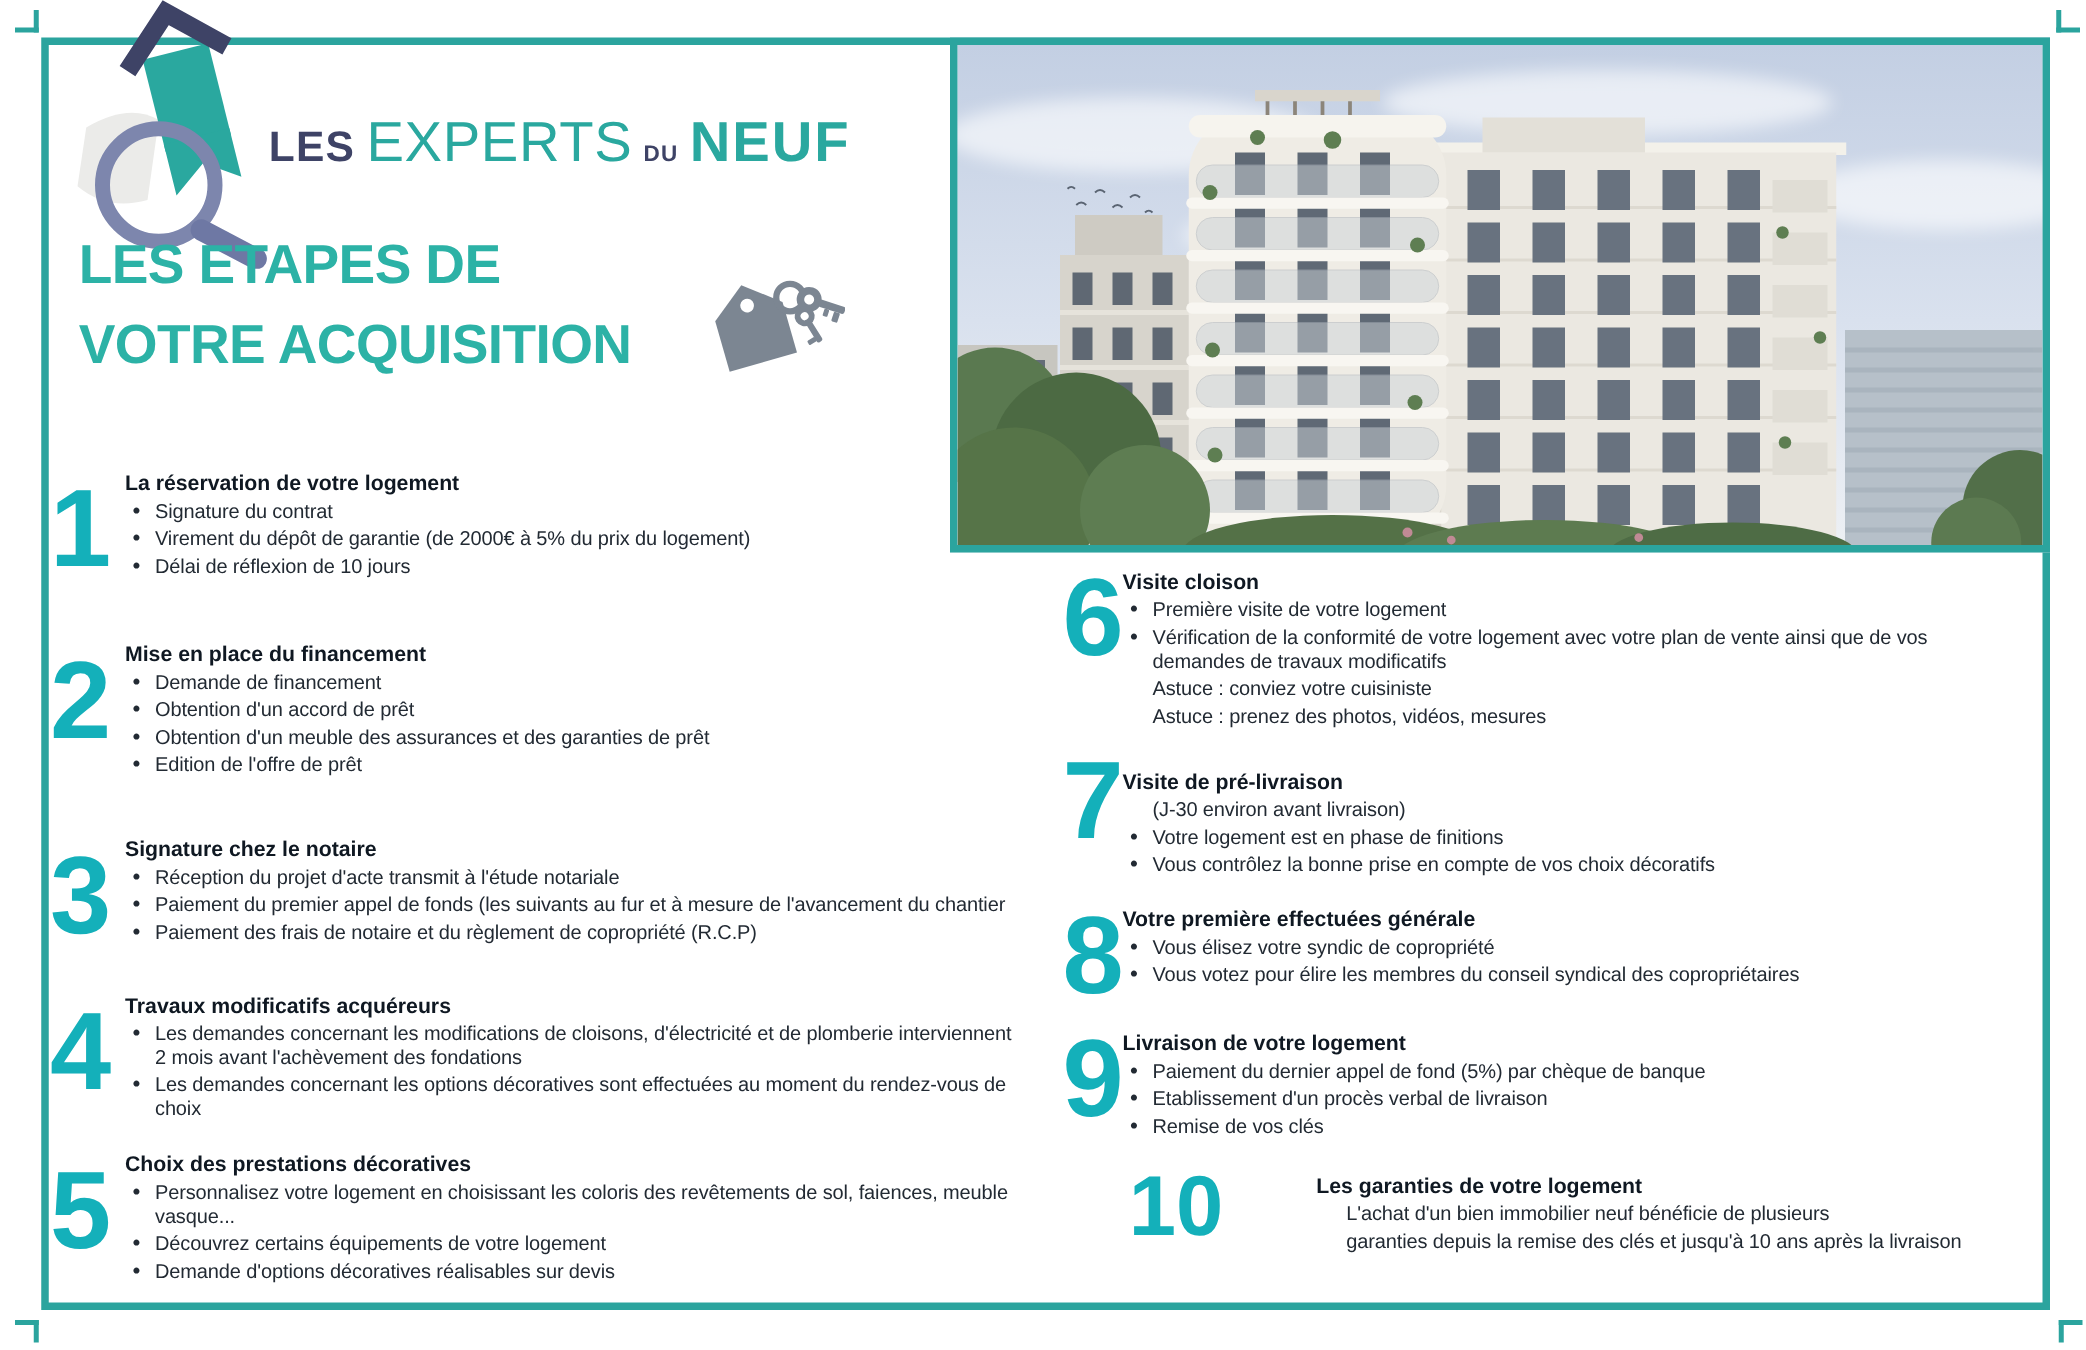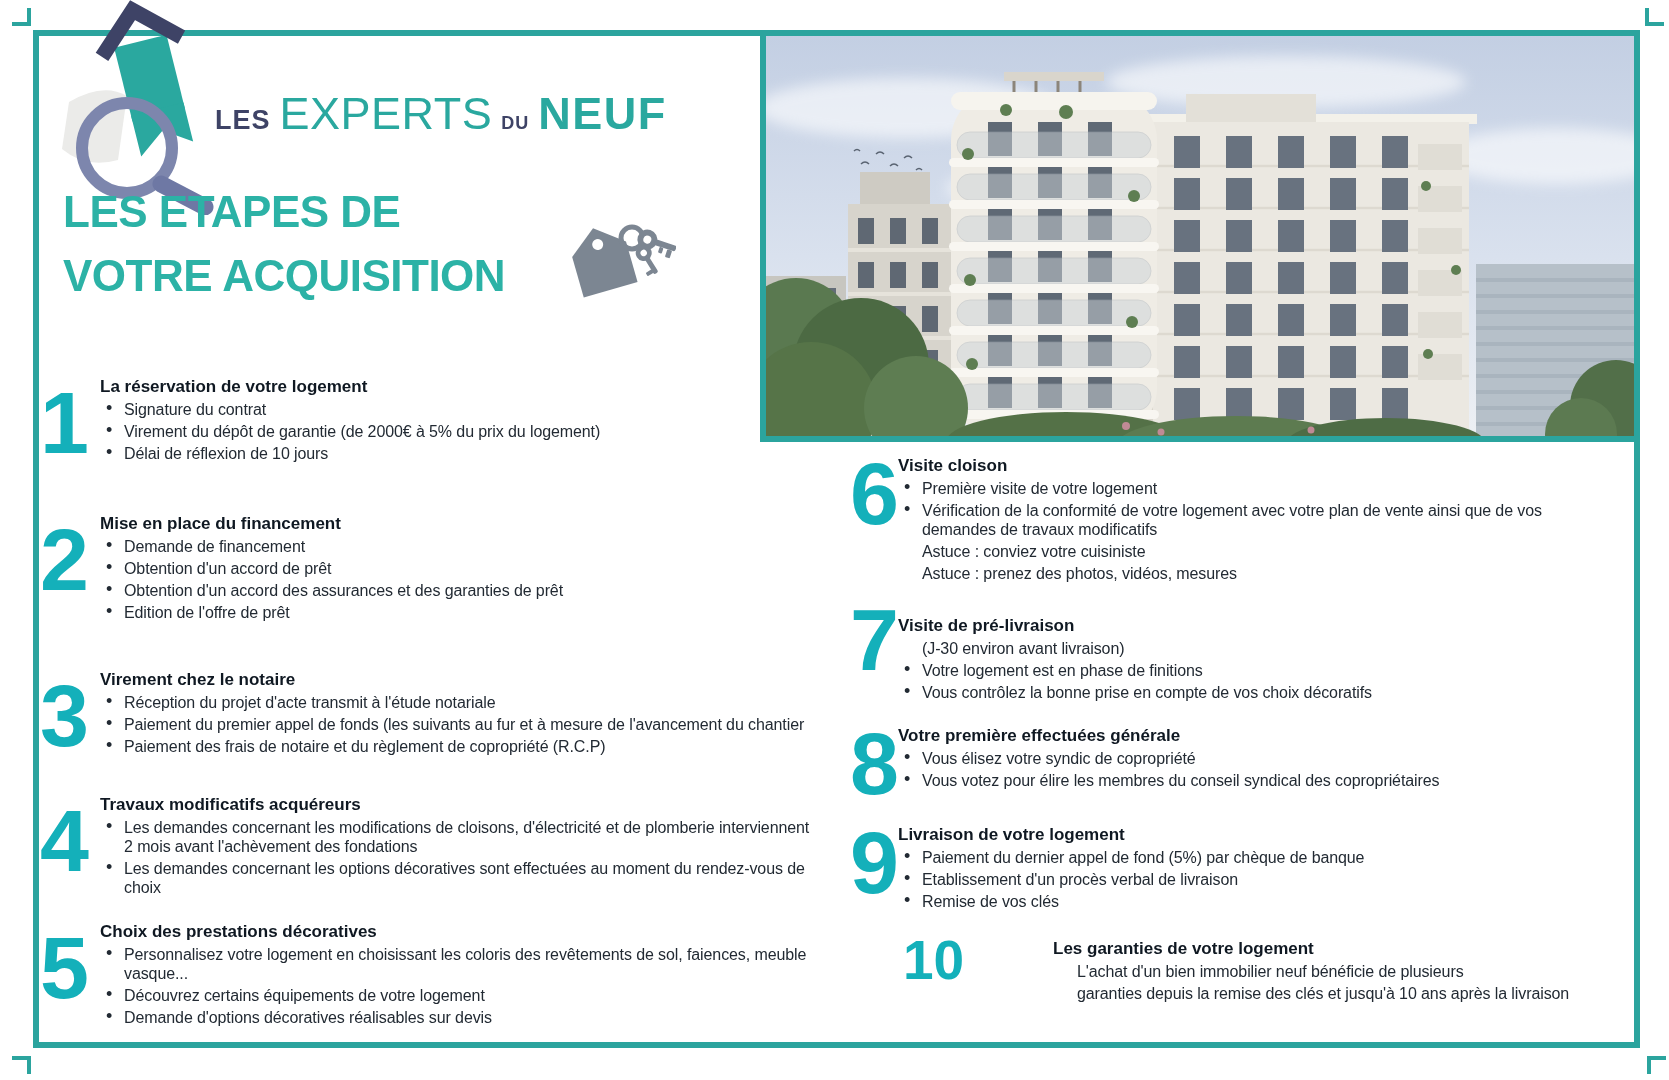--- a/index.html
+++ b/index.html
@@ -16,21 +16,21 @@
   
   .mark{position:absolute;width:15px;height:14px;}
   .mark.tl{left:12px;top:8px;border-right:4px solid #2ba49e;border-bottom:4px solid #2ba49e;}
   .mark.tr{left:1645px;top:8px;border-left:4px solid #2ba49e;border-bottom:4px solid #2ba49e;}
   .mark.bl{left:12px;top:1056px;border-right:4px solid #2ba49e;border-top:4px solid #2ba49e;}
   .mark.br{left:1647px;top:1056px;border-left:4px solid #2ba49e;border-top:4px solid #2ba49e;}
   
   .logo{position:absolute;left:55px;top:0px;width:660px;height:215px;}
   .logo svg{position:absolute;left:0;top:0;}
   .wordmark{position:absolute;left:160px;top:88px;display:flex;align-items:baseline;gap:9px;white-space:nowrap;}
-  .wm-les{font-size:27px;font-weight:700;color:#3e4366;letter-spacing:1px;}
+  .wm-les{font-size:34px;font-weight:700;color:#3e4366;letter-spacing:1px;}
   .wm-experts{font-size:45px;font-weight:400;color:#2aa89f;letter-spacing:.5px;text-align:center;}
   .wm-du{font-size:18px;font-weight:700;color:#3e4366;letter-spacing:1px;}
   .wm-neuf{font-size:45px;font-weight:700;color:#2aa89f;letter-spacing:1.5px;}
   
   .title{position:absolute;left:63px;top:180px;color:#2cb2a6;font-weight:800;font-size:44px;line-height:64px;letter-spacing:-.5px;}
   .keys{position:absolute;left:556px;top:212px;}
   
   .photo{
     position:absolute;left:760px;top:30px;width:880px;height:412px;
     border:6px solid #2ba49e;box-sizing:border-box;overflow:hidden;background:#dfe6ef;
@@ -47,21 +47,21 @@
   .li{position:relative;padding-left:24px;font-size:16px;line-height:19px;margin-bottom:3px;color:#222a33;letter-spacing:-.1px;}
   .li.b::before{content:"\2022";position:absolute;left:6px;top:-1px;font-size:18px;color:#222a33;}
   .sl{left:40px;width:775px;}
   .sl .num{width:60px;}
   .sr{left:850px;width:700px;}
   .sr .num{width:48px;margin-top:4px;}
   .s1{top:377px;} .s2{top:514px;} .s3{top:670px;} .s4{top:795px;} .s5{top:922px;}
   .s6{top:456px;} .s7{top:616px;} .s8{top:726px;} .s9{top:825px;} .s10{top:939px;}
   .s7 .num{margin-top:-10px;}
   .s10{left:850px;width:763px;}
-  .s10 .num{width:203px;padding-left:53px;font-size:55px;margin-top:0;}
+  .s10 .num{width:203px;padding-left:53px;font-size:68px;margin-top:0;}
 </style>
 </head>
 <body>
 
 <div class="page">
 
   <div class="mark tl"></div>
   <div class="mark tr"></div>
   <div class="mark bl"></div>
   <div class="mark br"></div>
@@ -312,29 +312,29 @@
       <div class="li b">Délai de réflexion de 10 jours</div>
     </div>
   </div>
 
   <div class="step sl s2">
     <div class="num">2</div>
     <div class="body">
       <div class="stitle">Mise en place du financement</div>
       <div class="li b">Demande de financement</div>
       <div class="li b">Obtention d'un accord de prêt</div>
-      <div class="li b">Obtention d'un accord des assurances et des garanties de prêt</div>
+      <div class="li b">Obtention d'un meuble des assurances et des garanties de prêt</div>
       <div class="li b">Edition de l'offre de prêt</div>
     </div>
   </div>
 
   <div class="step sl s3">
     <div class="num">3</div>
     <div class="body">
-      <div class="stitle">Virement chez le notaire</div>
+      <div class="stitle">Signature chez le notaire</div>
       <div class="li b">Réception du projet d'acte transmit à l'étude notariale</div>
       <div class="li b">Paiement du premier appel de fonds (les suivants au fur et à mesure de l'avancement du chantier</div>
       <div class="li b">Paiement des frais de notaire et du règlement de copropriété (R.C.P)</div>
     </div>
   </div>
 
   <div class="step sl s4">
     <div class="num">4</div>
     <div class="body">
       <div class="stitle">Travaux modificatifs acquéreurs</div>

